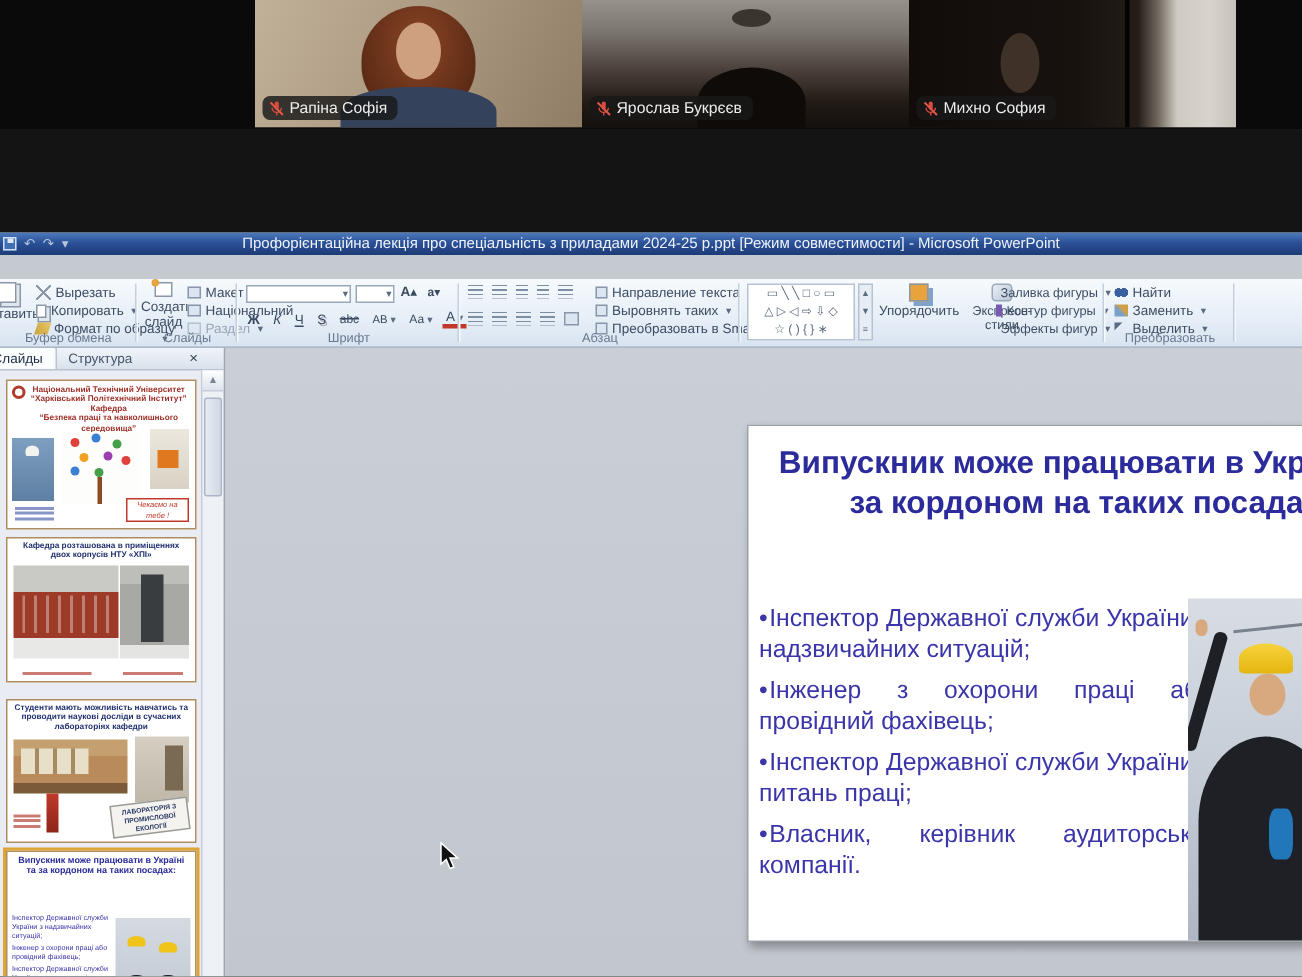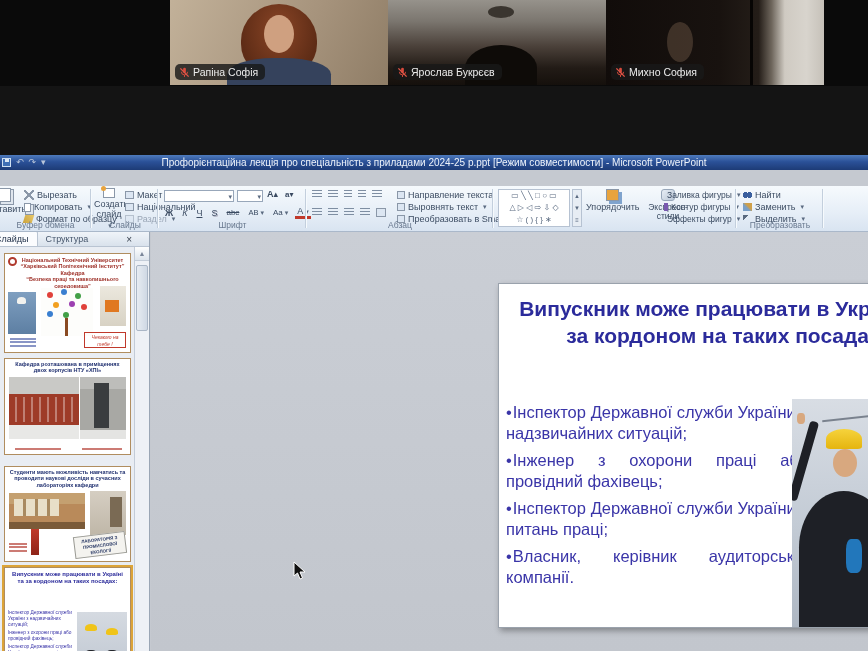--- a/index.html
+++ b/index.html
@@ -335,21 +335,21 @@
         <span class="ic i-lines"></span>
         <span class="ic i-box" style="width:10px;height:9px"></span>
       </div>
       <div style="position:absolute;left:90px;top:3px">
         <div class="sbtn dd">
             <span class="ic i-box" style="width:8px;height:8px"></span>
             <span>Направление текста</span>
           </div>
         <div class="sbtn dd">
             <span class="ic i-box" style="width:8px;height:8px"></span>
-            <span>Выровнять текст</span>
+            <span>Выровнять таких</span>
           </div>
         <div class="sbtn dd">
             <span class="ic i-box" style="width:8px;height:8px"></span>
             <span>Преобразовать в SmartArt</span>
           </div>
       </div>
       <div class="glabel">Абзац</div>
       <div class="sep"></div>
     </div>
 

